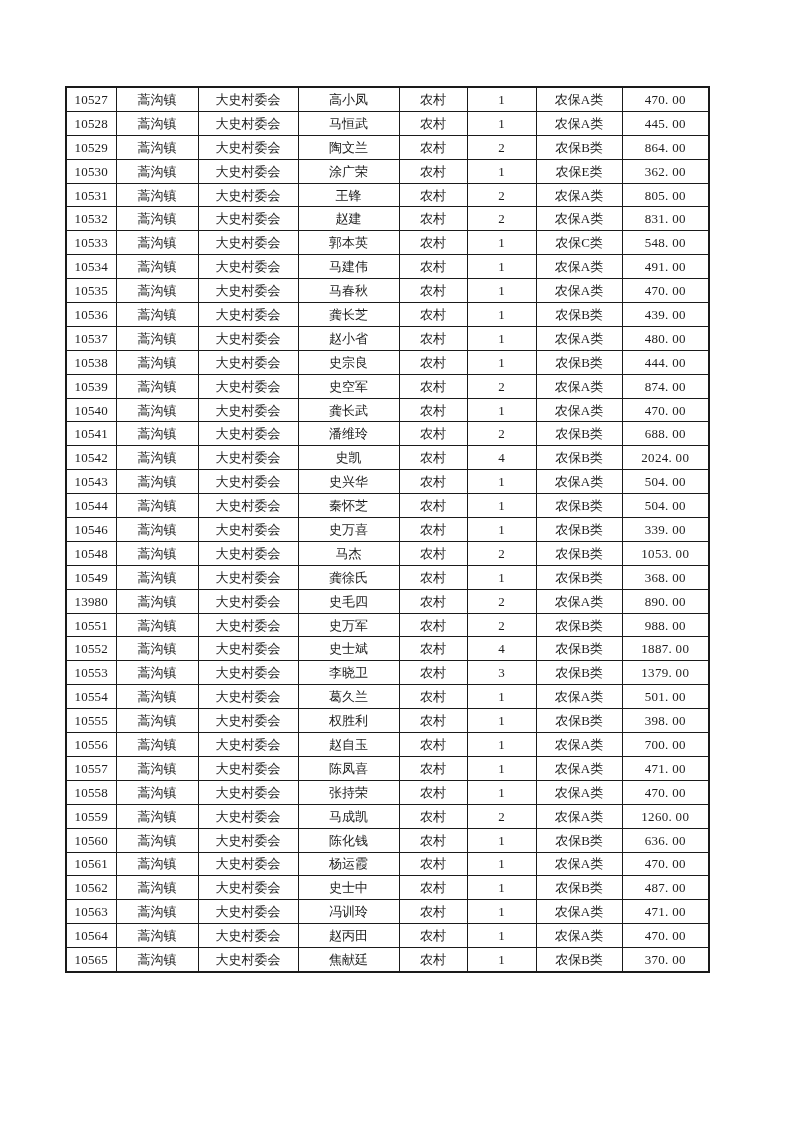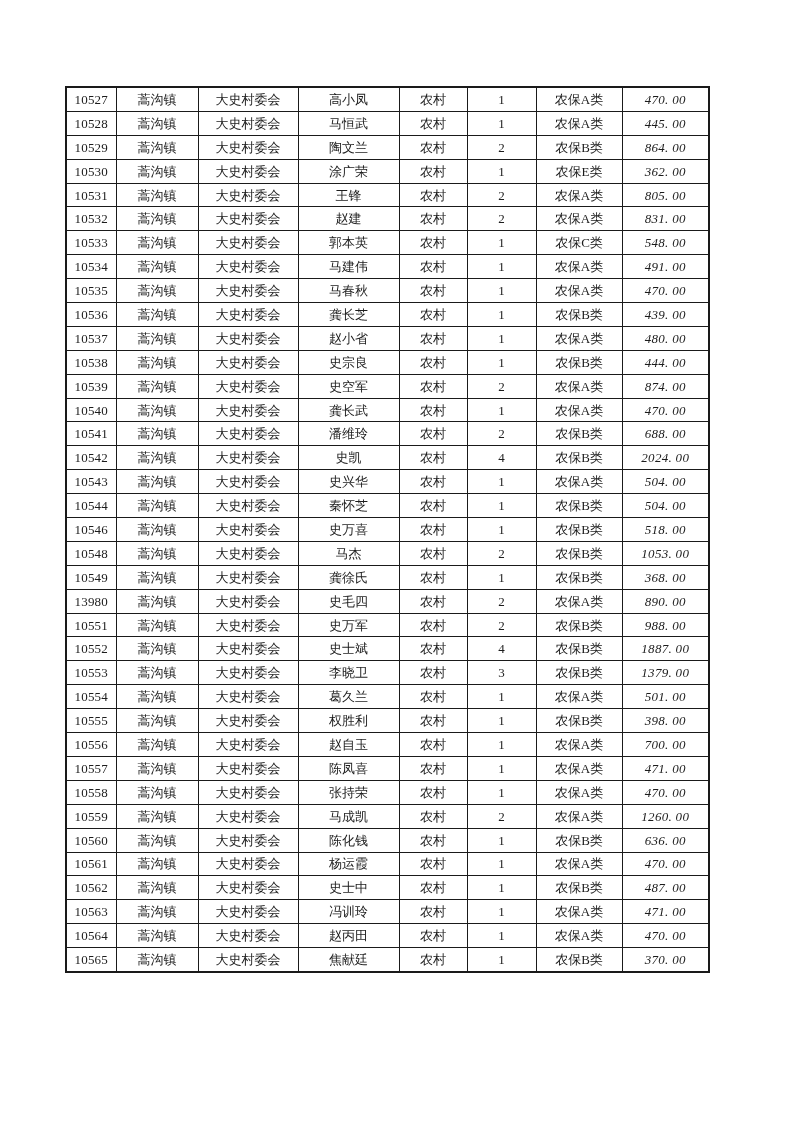--- a/index.html
+++ b/index.html
@@ -29,21 +29,21 @@
     border: 1.6px solid #1a1a1a;
     height: 22.9px;
     padding: 0;
     text-align: center;
     vertical-align: middle;
     font-size: 13px;
     line-height: 1;
     white-space: nowrap;
     overflow: hidden;
   }
-  td.c-amount { letter-spacing: 0.3px; font-style: italic; }
+  td.c-amount { letter-spacing: 0.3px; }
   td.c-id { letter-spacing: 0.2px; }
 </style>
 </head>
 <body>
 
 <div class="sheet">
   <table class="grid">
     <colgroup>
       <col style="width:50px">
       <col style="width:82px">
@@ -236,21 +236,21 @@
     <td class="c-amount">504. 00</td>
   </tr>
         <tr>
     <td class="c-id">10546</td>
     <td class="c-town">蒿沟镇</td>
     <td class="c-village">大史村委会</td>
     <td class="c-name">史万喜</td>
     <td class="c-residence">农村</td>
     <td class="c-count">1</td>
     <td class="c-category">农保B类</td>
-    <td class="c-amount">518. 00</td>
+    <td class="c-amount">339. 00</td>
   </tr>
         <tr>
     <td class="c-id">10548</td>
     <td class="c-town">蒿沟镇</td>
     <td class="c-village">大史村委会</td>
     <td class="c-name">马杰</td>
     <td class="c-residence">农村</td>
     <td class="c-count">2</td>
     <td class="c-category">农保B类</td>
     <td class="c-amount">1053. 00</td>

